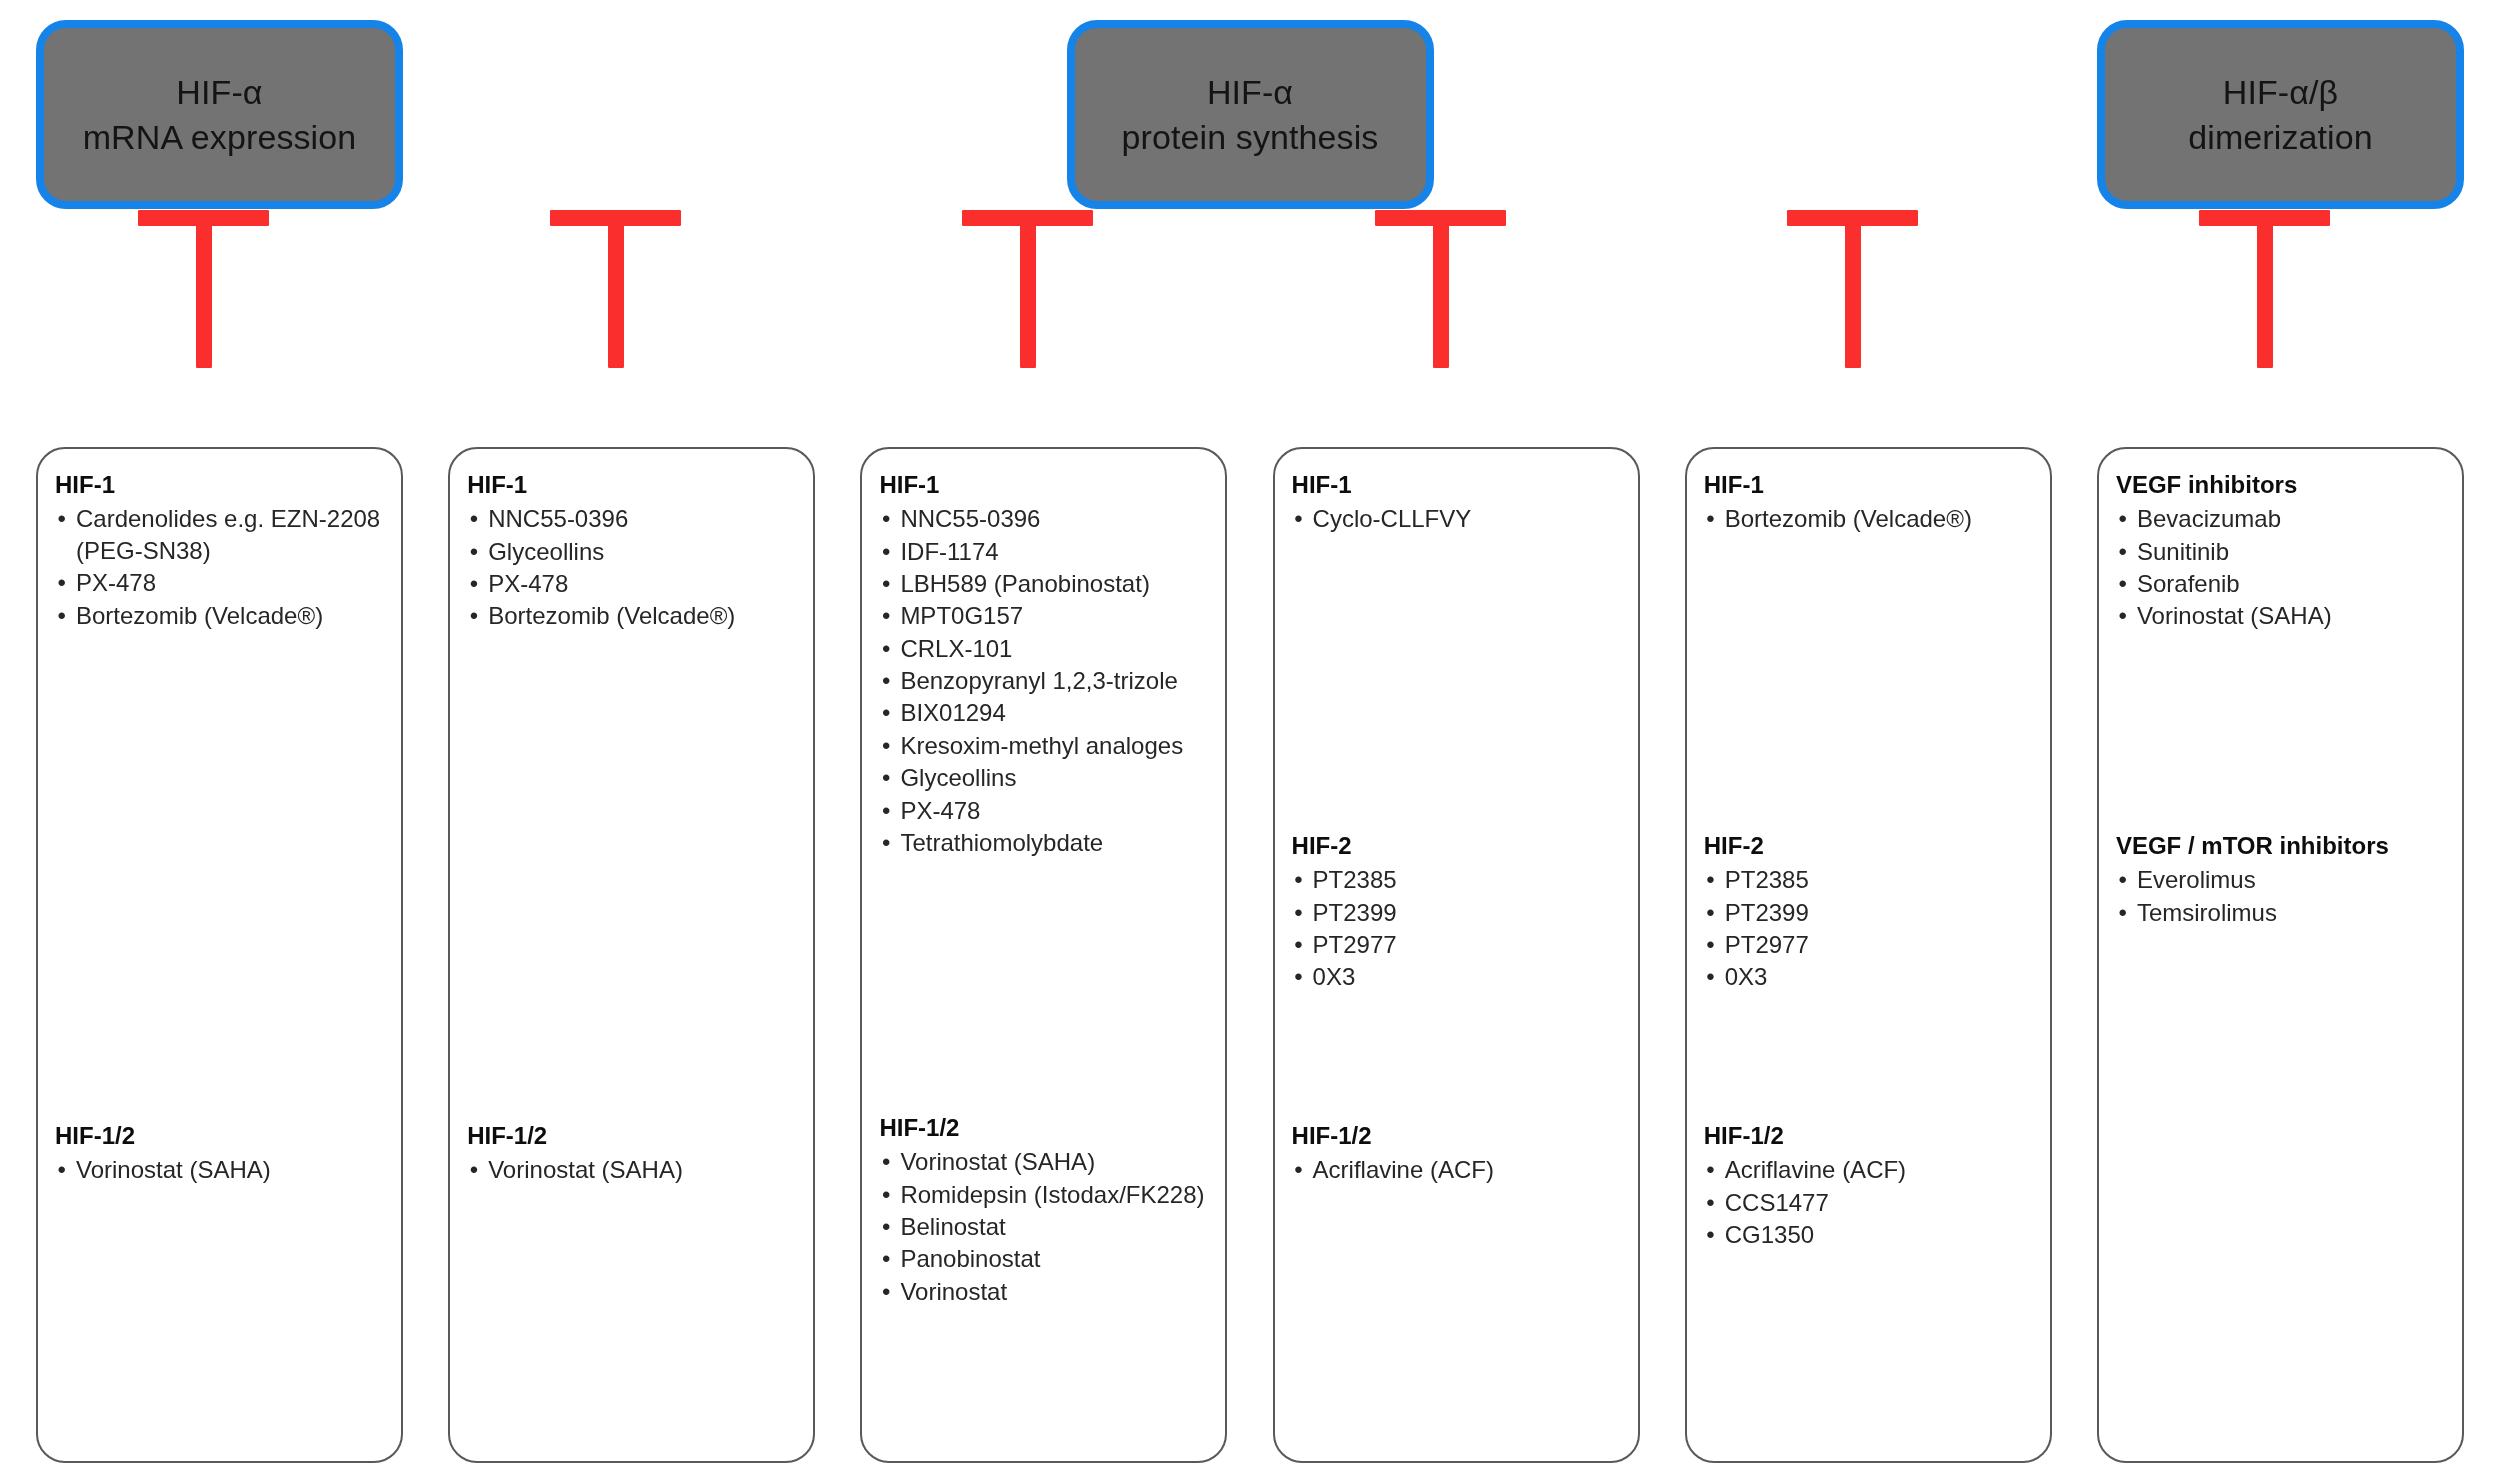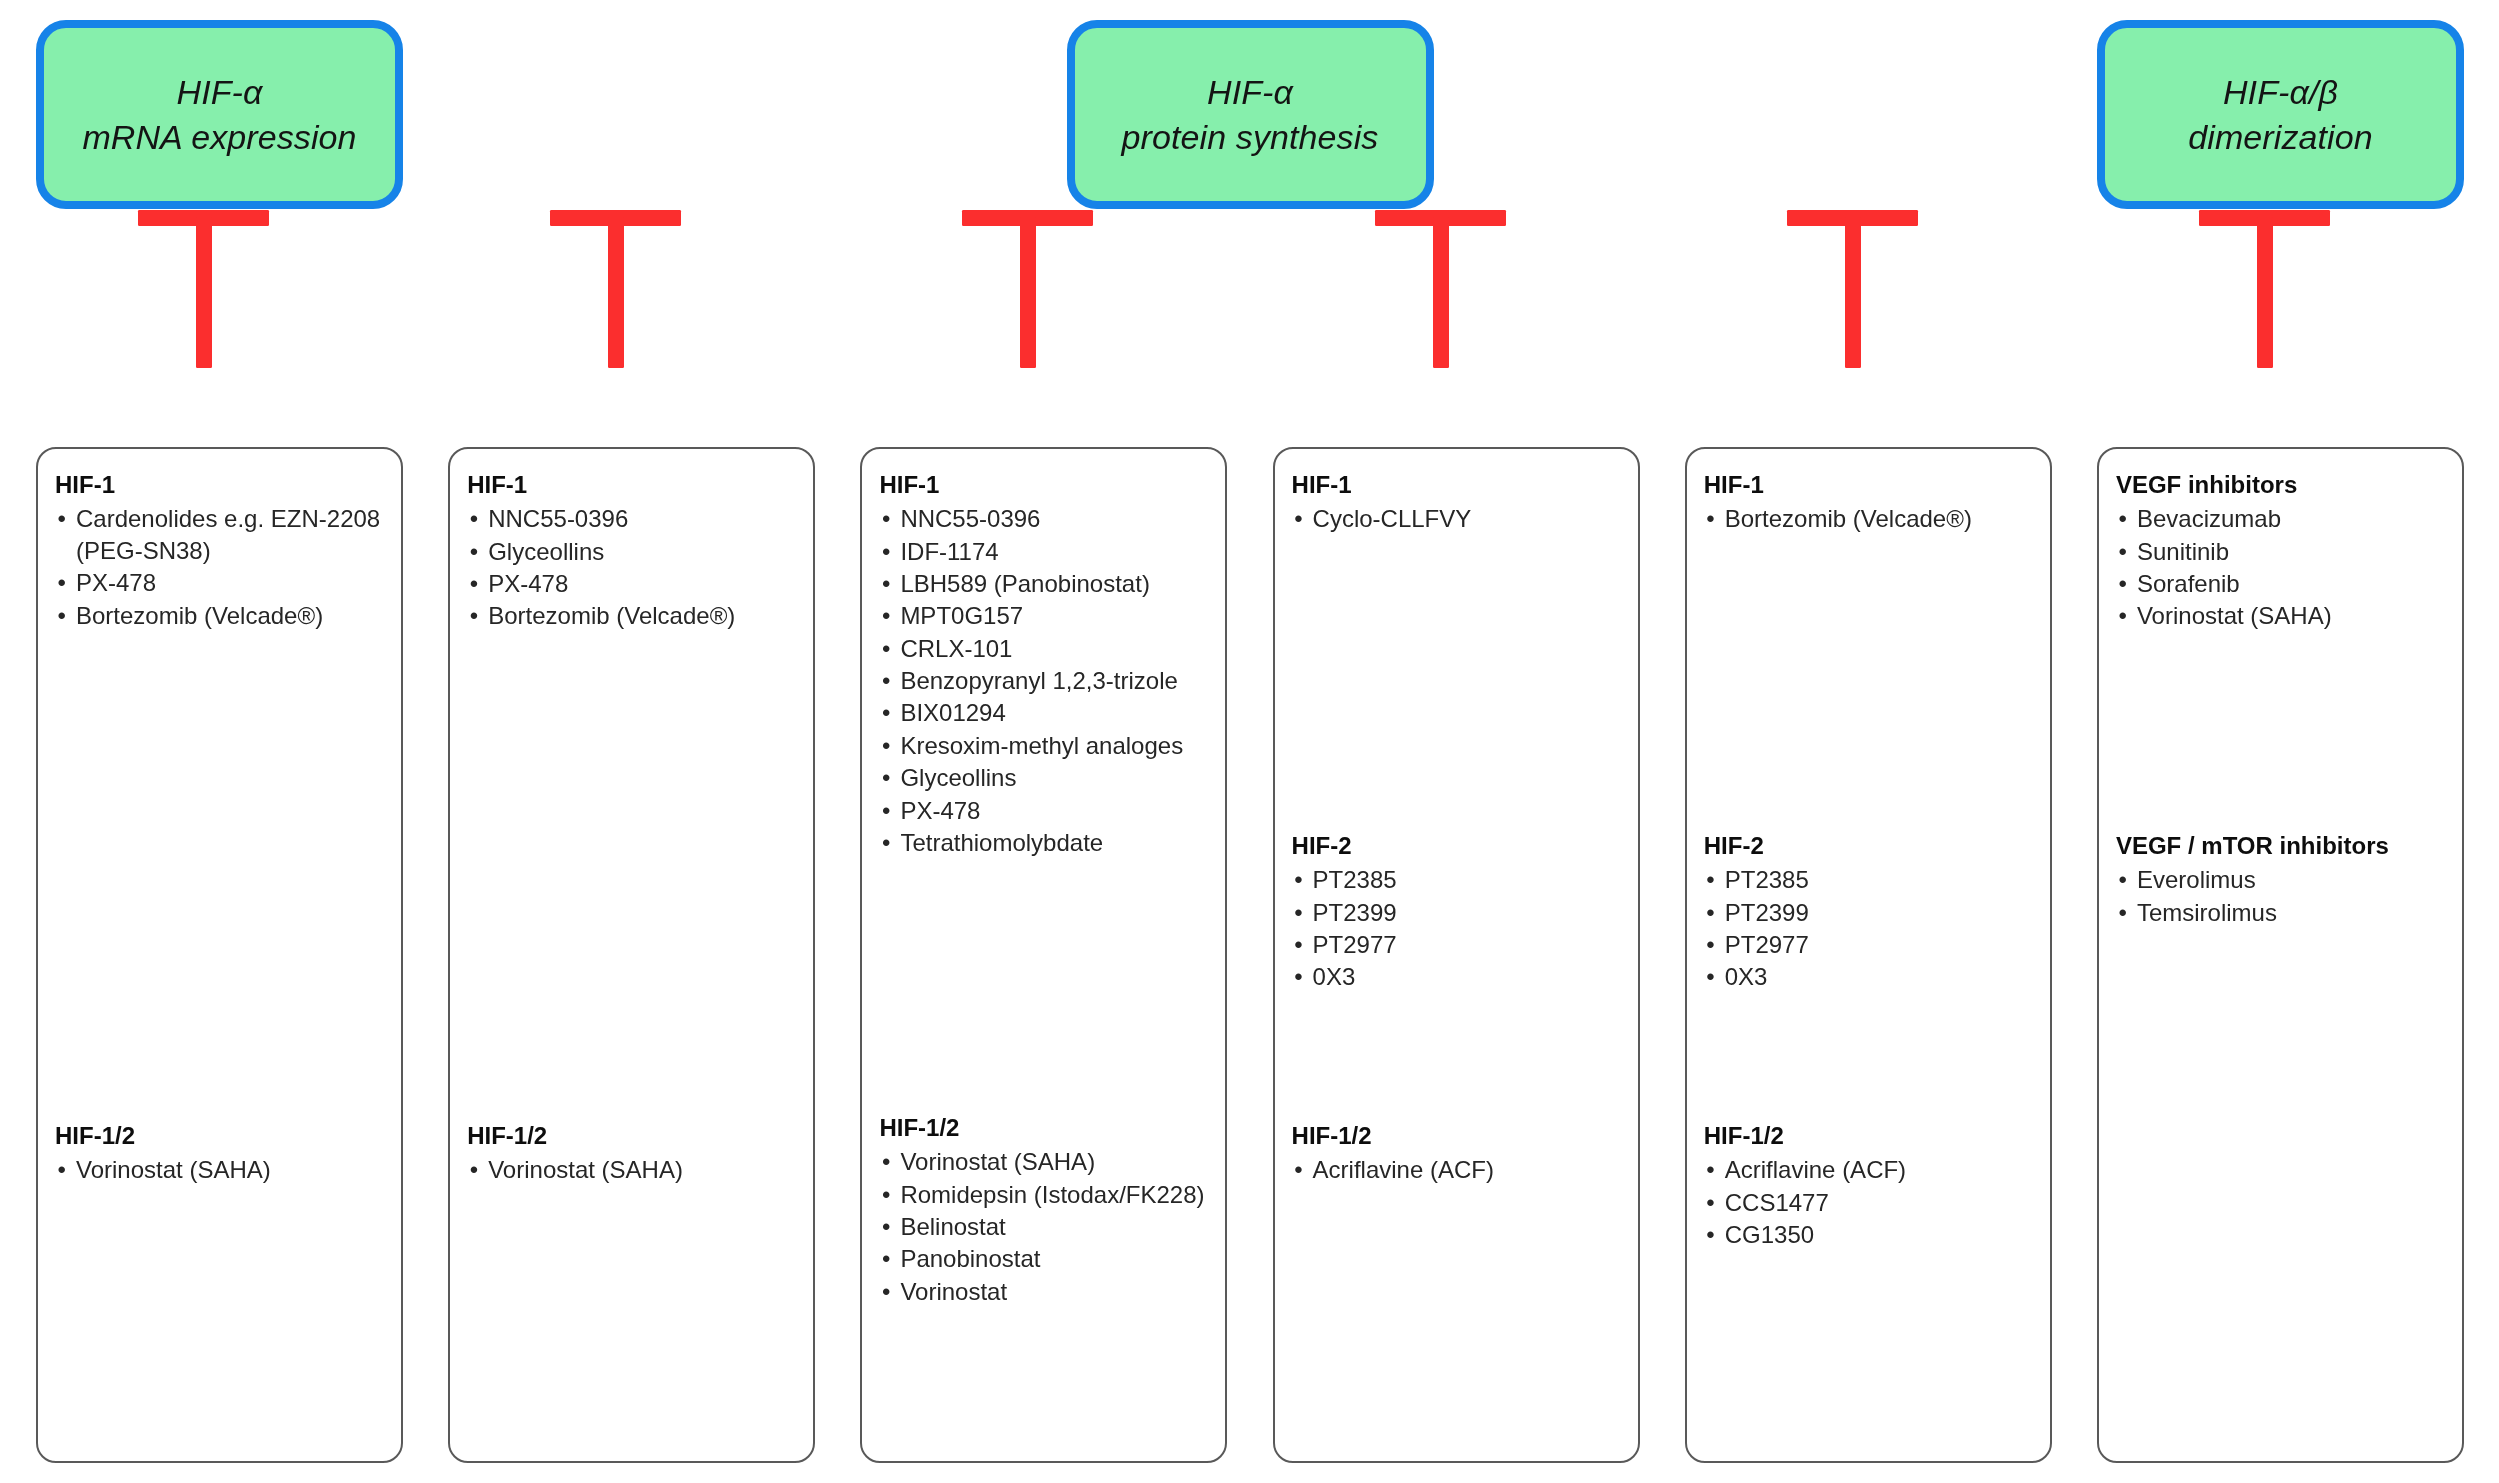--- a/index.html
+++ b/index.html
@@ -32,30 +32,29 @@
     justify-content: space-between;
     padding: 0 36px;
     box-sizing: border-box;
   }
   .header-box {
     width: 367px;
     height: 189px;
     box-sizing: border-box;
     border: 8.5px solid #1683e8;
     border-radius: 30px;
-    background: #86efac;
+    background: #737373;
     display: flex;
     align-items: center;
     justify-content: center;
     text-align: center;
     line-height: 1.32;
     font-size: 34px;
     color: #141414;
     letter-spacing: 0.1px;
-    font-style: italic;
   }
   .header-box .hdr-inner {
     padding: 0 9.2px;
   }
 
   
   .inhibitors {
     position: absolute;
     top: 210px;
     left: 0;
@@ -107,21 +106,21 @@
     display: flex;
     justify-content: space-between;
     padding: 0 36px;
     box-sizing: border-box;
   }
   .content-box {
     width: 367px;
     height: 1016px;
     box-sizing: border-box;
     border: 2.6px solid #595959;
-    border-radius: 20px;
+    border-radius: 29px;
     background: #ffffff;
     padding: 17px 12px 12px 17px;
     position: relative;
     overflow: hidden;
   }
 
   .group {
     position: absolute;
     left: 17px;
     right: 5.3px;

